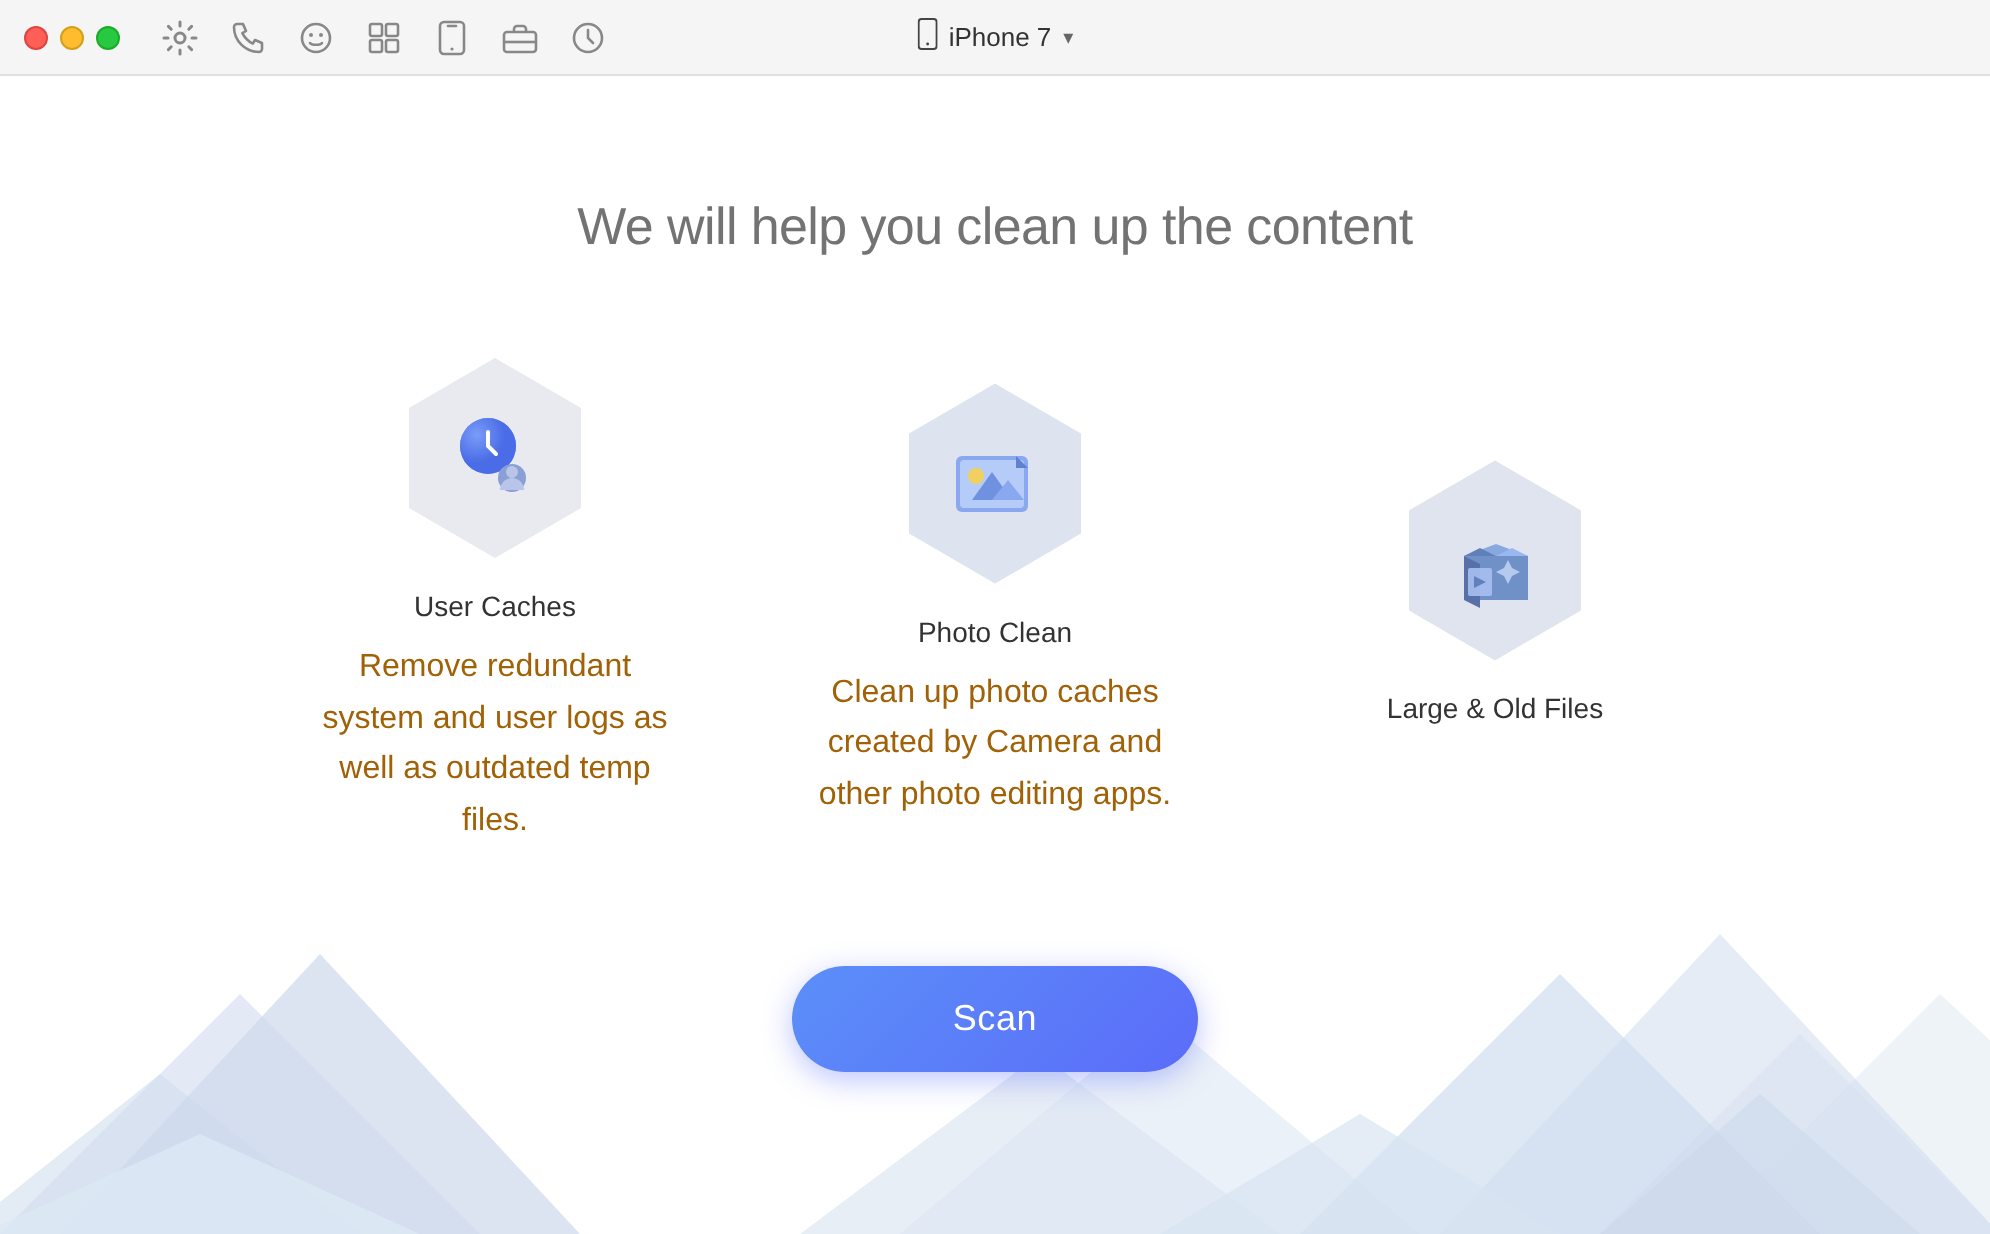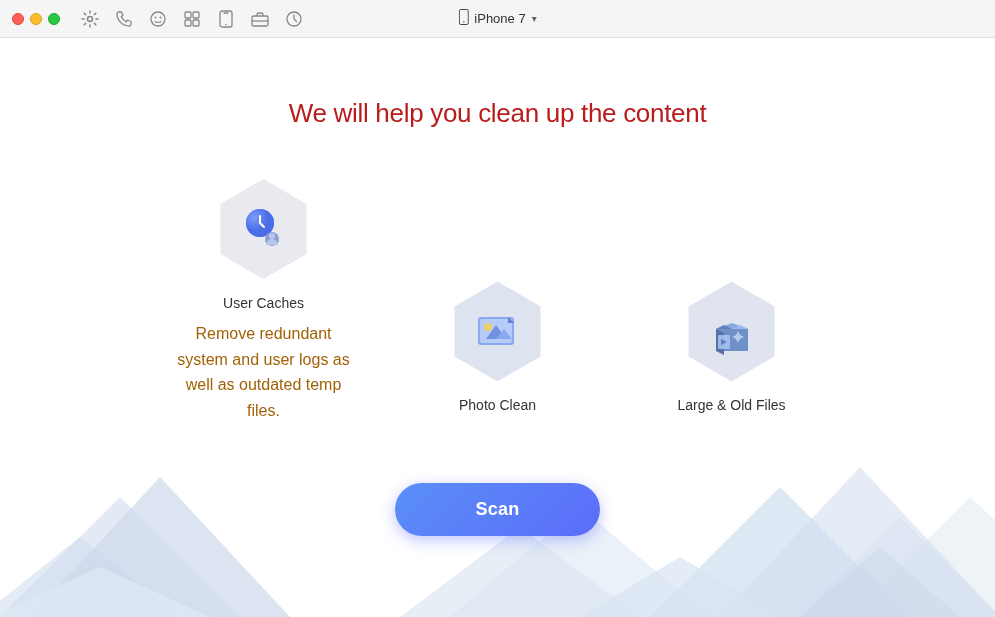--- a/index.html
+++ b/index.html
@@ -86,29 +86,29 @@
       flex-direction: column;
       align-items: center;
       padding-top: 60px;
       position: relative;
       z-index: 1;
     }
 
     .headline {
       font-size: 26px;
       font-weight: 300;
-      color: #b91c1c;
+      color: #737373;
       margin-bottom: 50px;
       letter-spacing: -0.3px;
     }
 
     .features-row {
       display: flex;
-      gap: 44px;
-      align-items: flex-end;
+      gap: 60px;
+      align-items: center;
       margin-bottom: 60px;
     }
 
     .feature-item {
       display: flex;
       flex-direction: column;
       align-items: center;
       width: 190px;
       text-align: center;
     }
@@ -166,21 +166,21 @@
     }
 
     
     .scan-button {
       background: linear-gradient(135deg, #5b8ff9, #5b6cf9);
       color: white;
       border: none;
       border-radius: 30px;
       padding: 16px 80px;
       font-size: 18px;
-      font-weight: 700;
+      font-weight: 400;
       cursor: pointer;
       letter-spacing: 0.3px;
       box-shadow: 0 4px 15px rgba(91, 111, 249, 0.4);
     }
 
     
     .mountains-container {
       position: absolute;
       bottom: 0;
       left: 0;
@@ -310,20 +310,21 @@
 
           <polygon points="16,36 26,22 36,36" fill="#7090e0"></polygon>
           <polygon points="26,36 34,26 42,36" fill="#8aa8f0"></polygon>
 
           <circle cx="18" cy="24" r="4" fill="#f0d060"></circle>
 
           <path d="M38 14 L44 20 L38 20 Z" fill="#6080d0"></path>
         </svg>
       </div>
       <div class="feature-title">Photo Clean</div>
+      <div class="feature-desc">Clean up photo caches created by Camera and other photo editing apps.</div>
     </div>
 
     <div class="feature-item">
       <div class="large-files-icon">
         <svg width="56" height="56" viewBox="0 0 56 56" fill="none">
 
           <path d="M12 26h32v22H12z" fill="#7090c8"></path>
 
           <path d="M12 26 L28 20 L44 26" fill="#8aa8e0"></path>
           <path d="M12 26 L20 22 L28 26" fill="#6080b8"></path>

